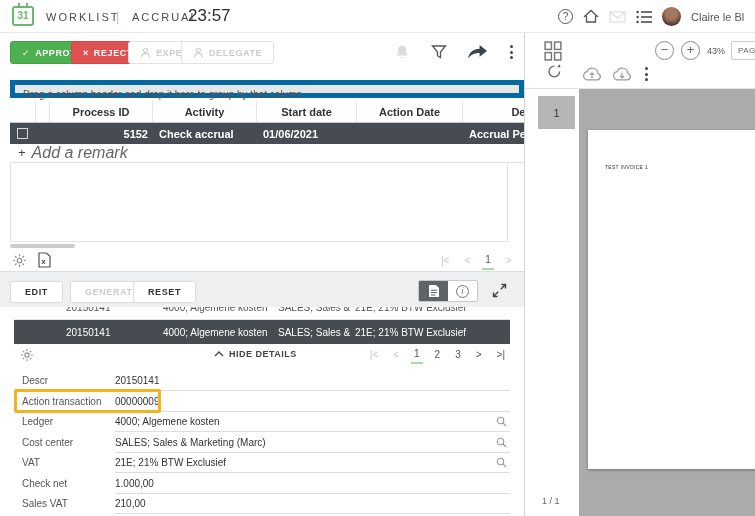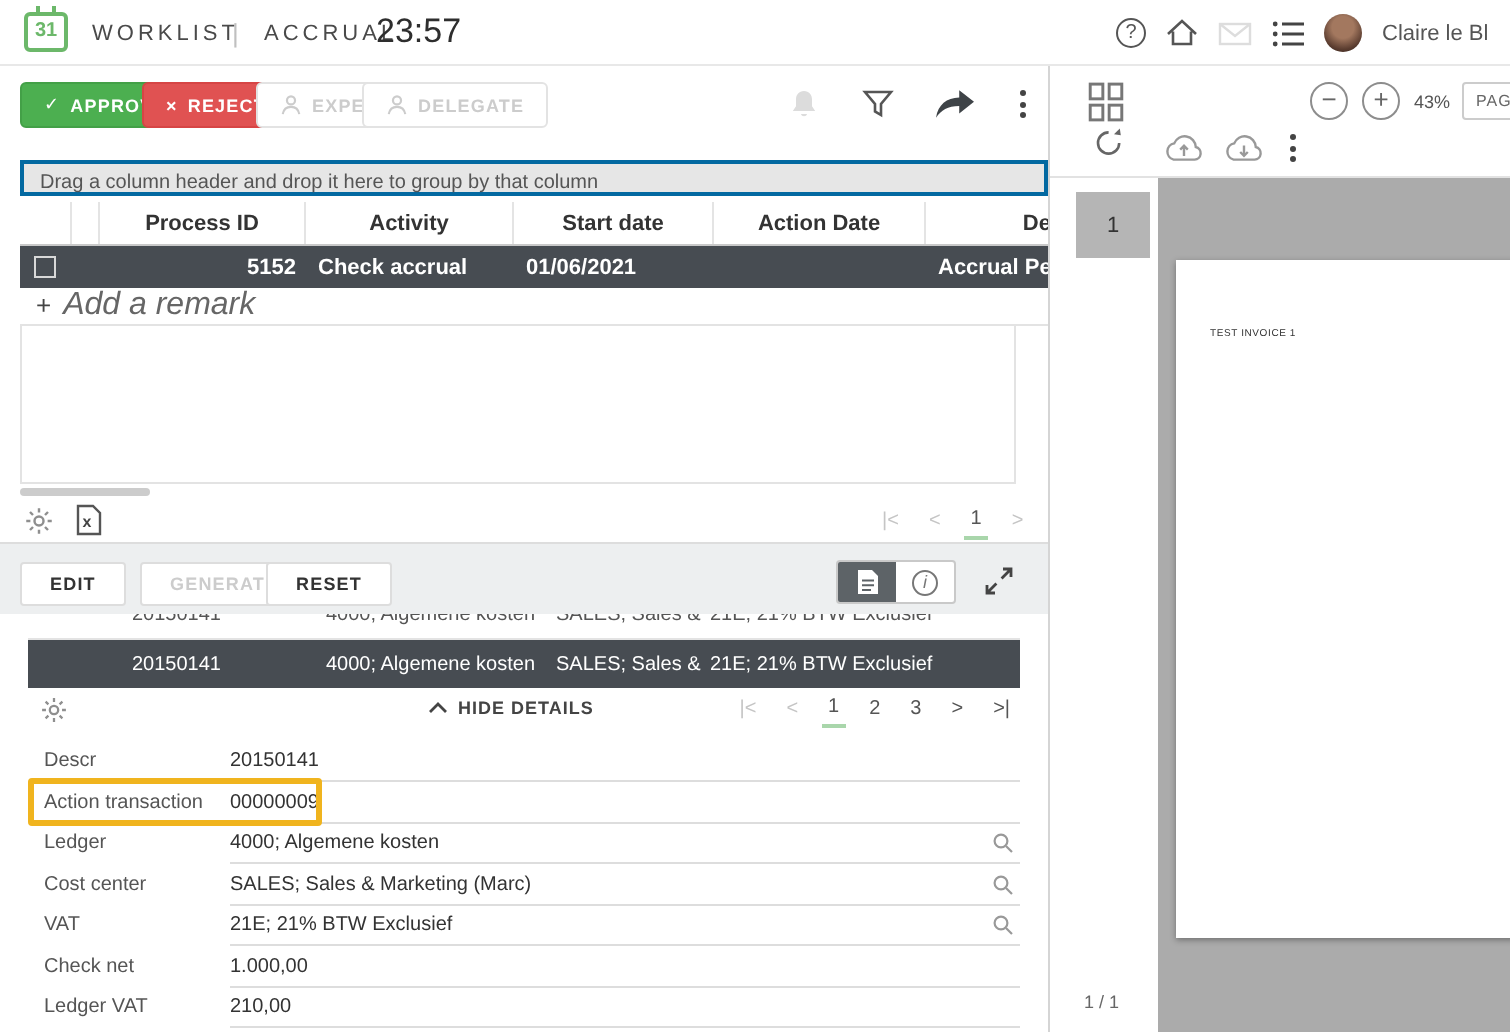--- a/index.html
+++ b/index.html
@@ -35,21 +35,21 @@
   .btn-approve { position:absolute; left:10px; top:8px; background:#4caf50; color:#fff; border:1px solid #43a047; }
   .btn-reject  { position:absolute; left:71px; top:8px; background:#e05252; color:#fff; border:1px solid #d64545; }
   .btn-ghost   { background:#fff; color:#ccc; border:1px solid #e3e3e3; }
   .btn-expert   { position:absolute; left:128px; top:8px; }
   .btn-delegate { position:absolute; left:181px; top:8px; }
   .ab-icons { position:absolute; right:14px; top:10px; display:flex; align-items:center; gap:21px; left:394px; }
   .kebab { display:flex; flex-direction:column; gap:2.5px; padding:2px; }
   .kebab i { width:3px; height:3px; border-radius:50%; background:#444; }
 
   
-  .group-bar { left:10px; top:80px; width:514px; height:18px; background:#e6e6e6; border:2px solid #0369a1;
+  .group-bar { left:10px; top:80px; width:514px; height:18px; background:#e6e6e6; border:5px solid #0369a1;
                color:#555; font-size:10px; line-height:19px; padding-left:8px; }
   .g-header { left:10px; top:101px; width:514px; height:22px; background:#fff; border-bottom:1px solid #c9c9c9;
               display:flex; font-weight:bold; font-size:11px; color:#333; }
   .g-header .cell { border-right:1px solid #e4e4e4; display:flex; align-items:center; justify-content:center; }
   .g-row { left:10px; top:123px; width:514px; height:21px; background:#474c52; color:#fff;
            display:flex; font-weight:bold; font-size:11px; }
   .cell { flex:none; overflow:hidden; white-space:nowrap; }
   .c0 { width:26px; } .c1 { width:14px; } .c2 { width:103px; } .c3 { width:104px; }
   .c4 { width:100px; } .c5 { width:106px; } .c6 { width:118px; }
   .g-row .cell { display:flex; align-items:center; }
@@ -394,21 +394,21 @@
             <path d="M7 7l3 3" stroke="#999" stroke-width="1.1"></path>
           </svg>
         </span>
     </div>
     <div class="frow" style="top:106px">
       <span class="flabel">Check net</span>
       <span class="fvalue">1.000,00</span>
       <span class="funder"></span>
     </div>
     <div class="frow" style="top:126px">
-      <span class="flabel">Ledger VAT</span>
+      <span class="flabel">Sales VAT</span>
       <span class="fvalue">210,00</span>
       <span class="funder"></span>
     </div>
   </div>
   <div class="abs highlight-box"></div>
 
   <div class="abs v-divider"></div>
   <div class="abs right-pane">
     <span class="vc-thumbs-toggle">
       <svg width="18" height="20" viewBox="0 0 17 19">

